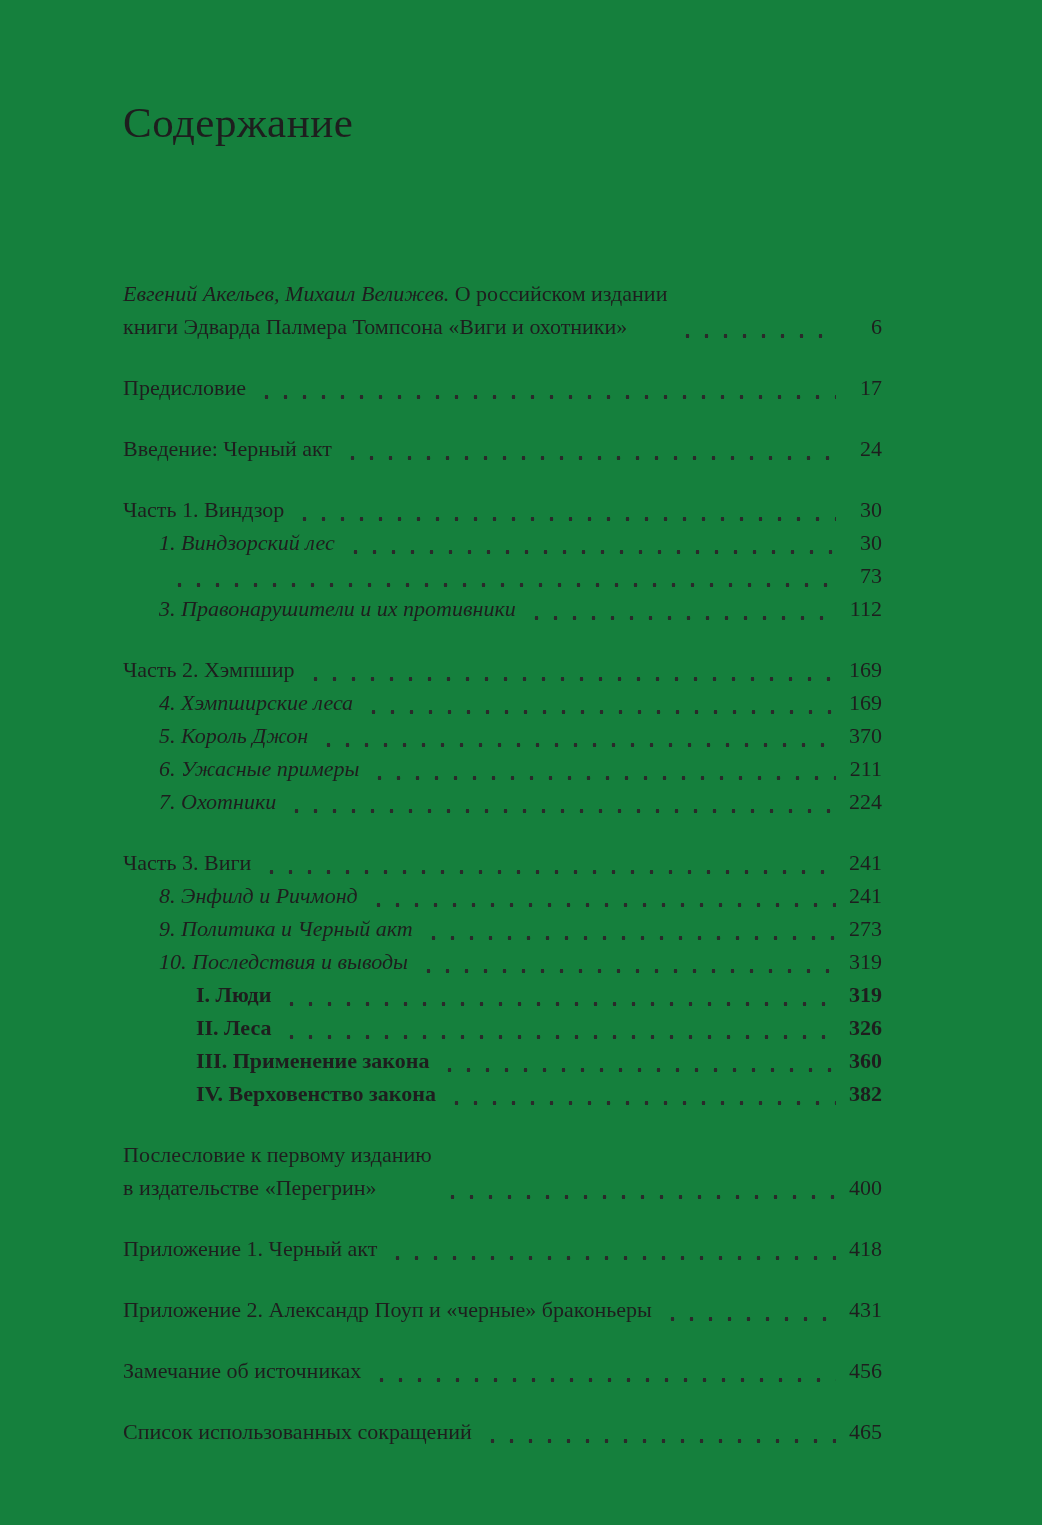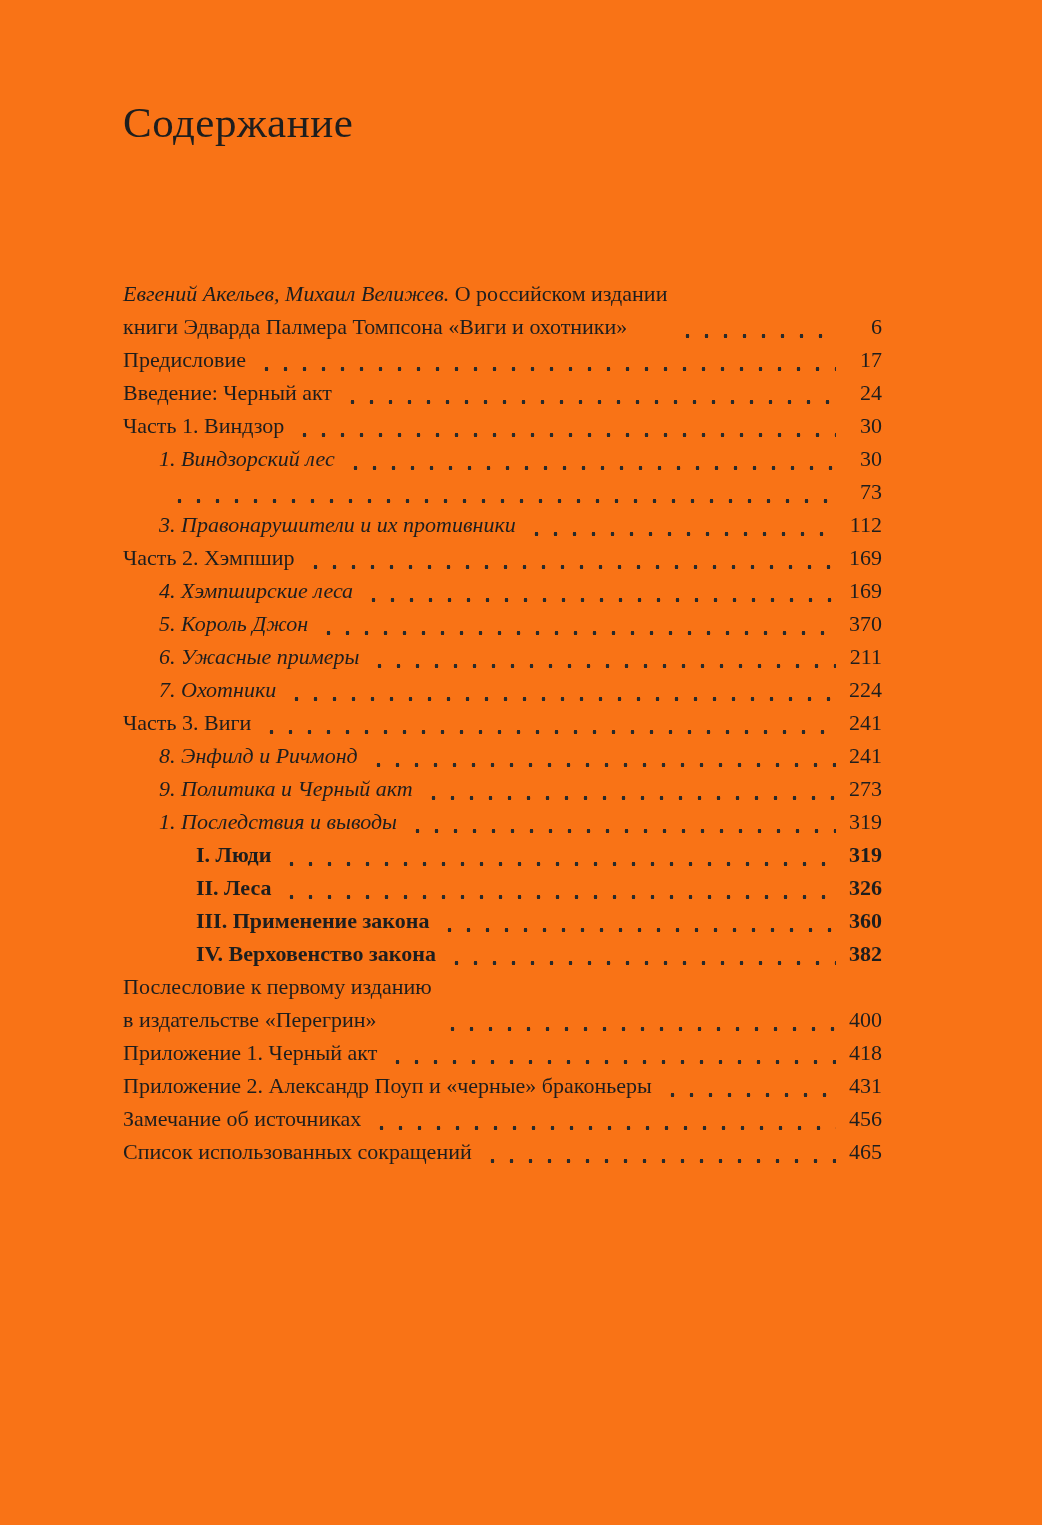--- a/index.html
+++ b/index.html
@@ -4,21 +4,21 @@
 <style>
   html, body {
     margin: 0;
     padding: 0;
     background: #ffffff;
   }
   .page {
     position: relative;
     width: 1042px;
     height: 1525px;
-    background: #f97316;
+    background: #15803d;
     box-sizing: border-box;
     padding: 98px 160px 0 123px;
     font-family: "Liberation Serif", "DejaVu Serif", serif;
     color: #1e1e1e;
     overflow: hidden;
   }
   .page-title {
     font-size: 43px;
     font-weight: 400;
     line-height: 1.15;
@@ -27,21 +27,21 @@
   }
   .toc-list {
     margin-top: 130px;
     font-size: 22px;
     line-height: 33px;
   }
   .toc-entry {
     display: flex;
     align-items: flex-end;
   }
-  .toc-entry.top { margin-top: 0; }
+  .toc-entry.top { margin-top: 28px; }
   .toc-entry.top:first-child { margin-top: 0; }
   .toc-entry.chapter { padding-left: 36px; font-style: italic; }
   .toc-entry.sub { padding-left: 73px; font-weight: bold; }
   .label { flex: 0 1 auto; }
   .pre { white-space: pre-line; }
   .label em { font-style: italic; }
   .leader {
     flex: 1 1 auto;
     min-width: 18px;
     height: 24px;
@@ -133,21 +133,21 @@
         <span class="label pre">8. Энфилд и Ричмонд</span>
         <span class="leader"></span>
         <span class="pagenum">241</span>
       </div>
       <div class="toc-entry chapter">
         <span class="label pre">9. Политика и Черный акт</span>
         <span class="leader"></span>
         <span class="pagenum">273</span>
       </div>
       <div class="toc-entry chapter">
-        <span class="label pre">1. Последствия и выводы</span>
+        <span class="label pre">10. Последствия и выводы</span>
         <span class="leader"></span>
         <span class="pagenum">319</span>
       </div>
       <div class="toc-entry sub">
         <span class="label pre">I. Люди</span>
         <span class="leader"></span>
         <span class="pagenum">319</span>
       </div>
       <div class="toc-entry sub">
         <span class="label pre">II. Леса</span>

